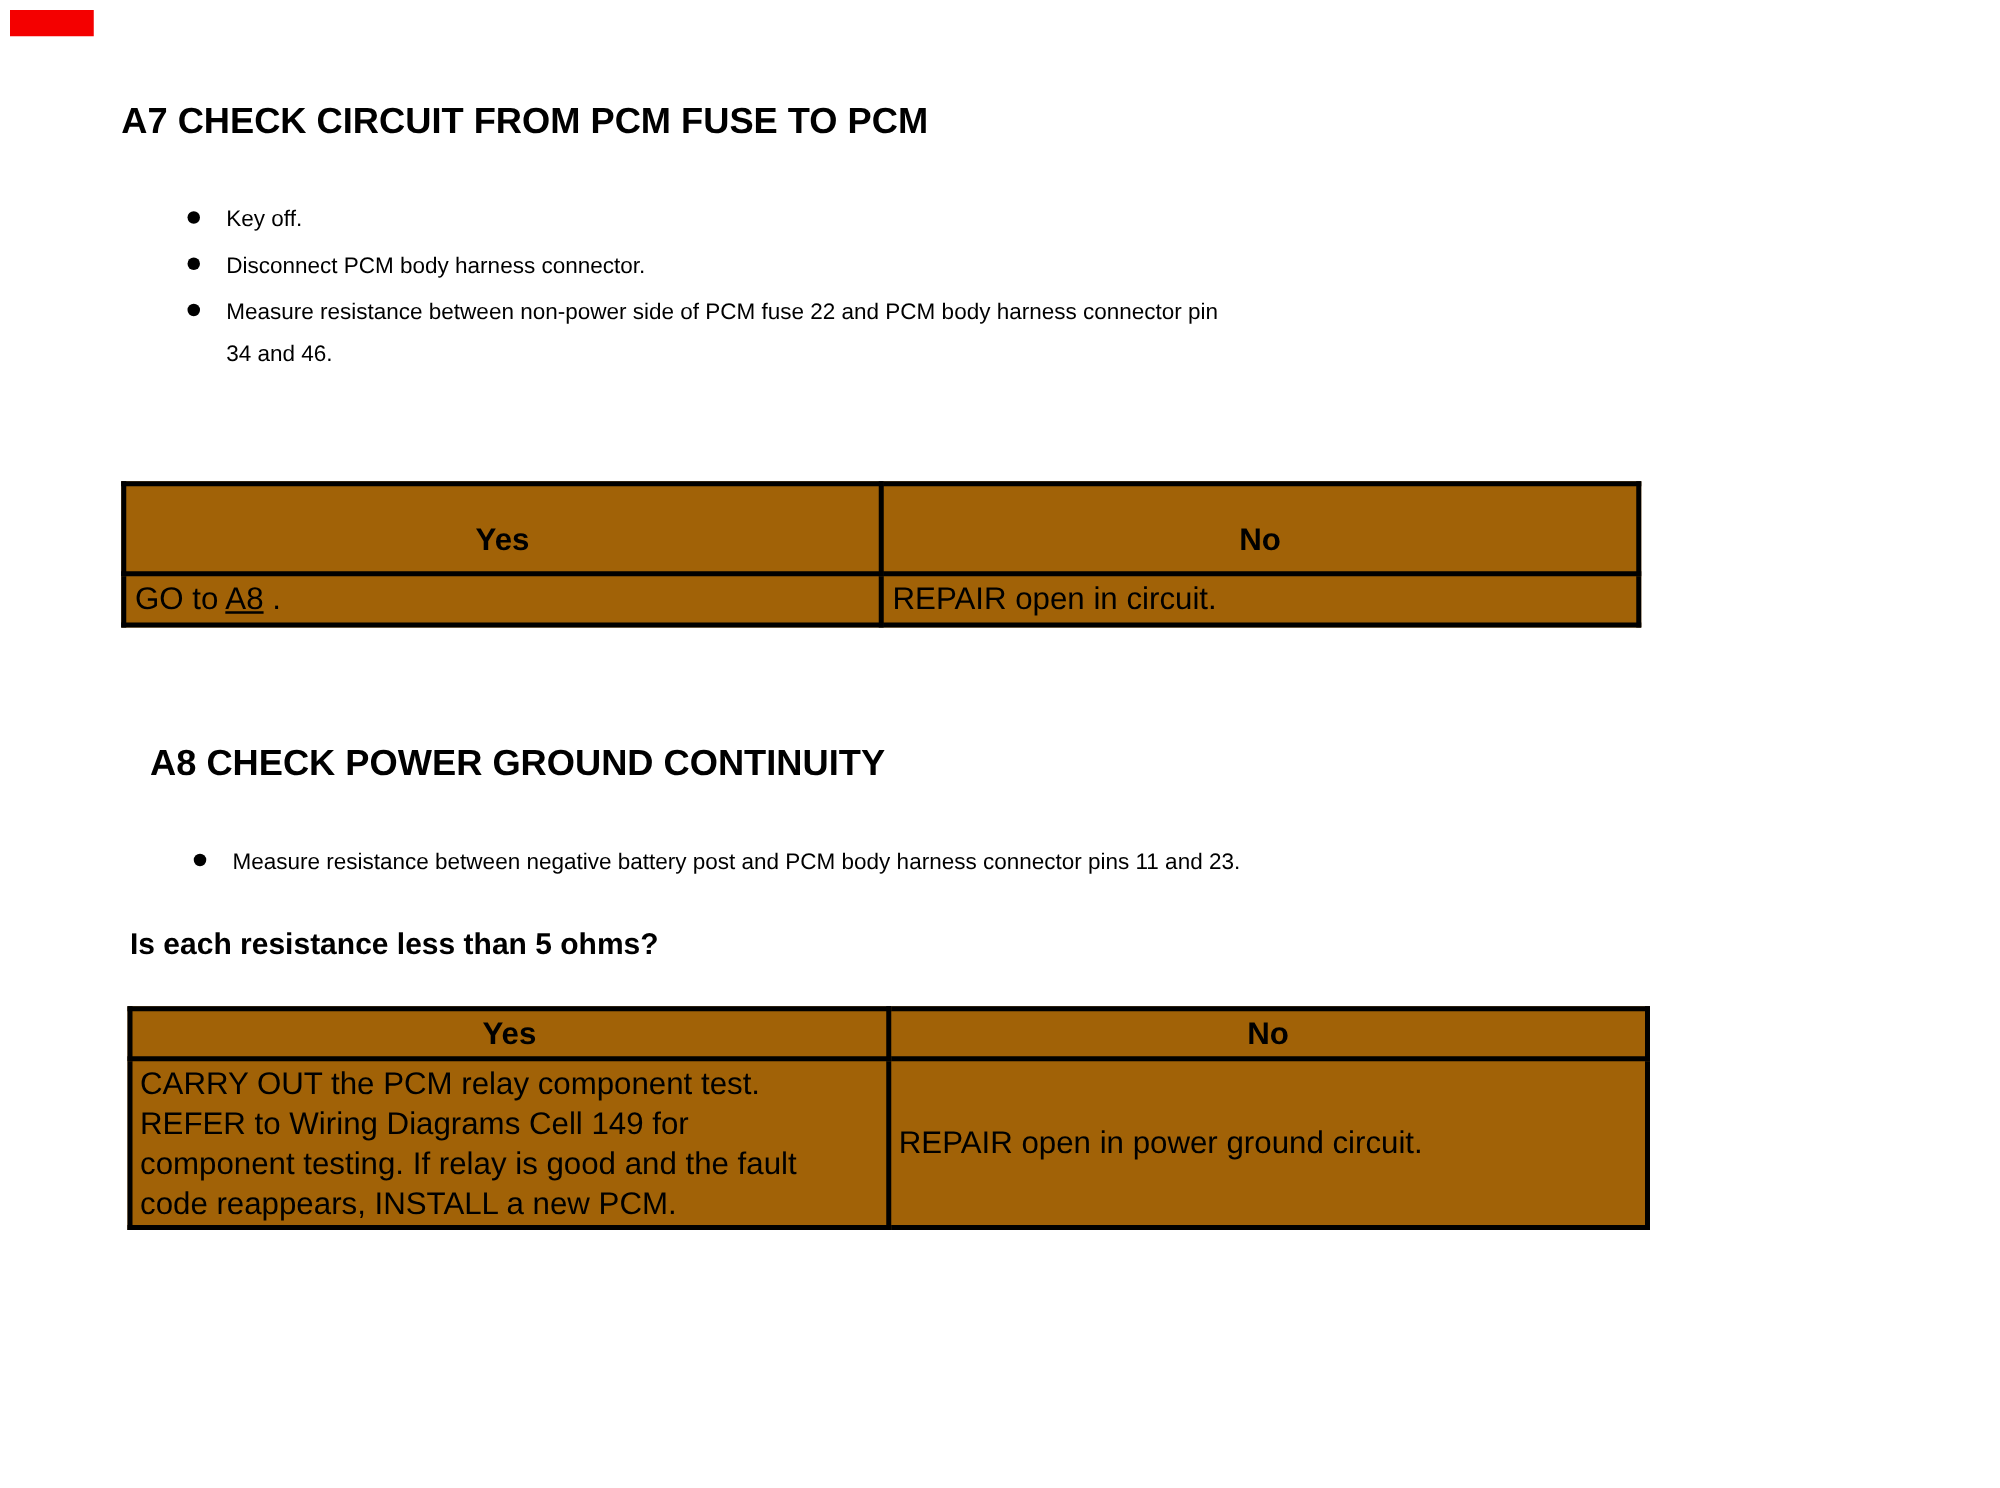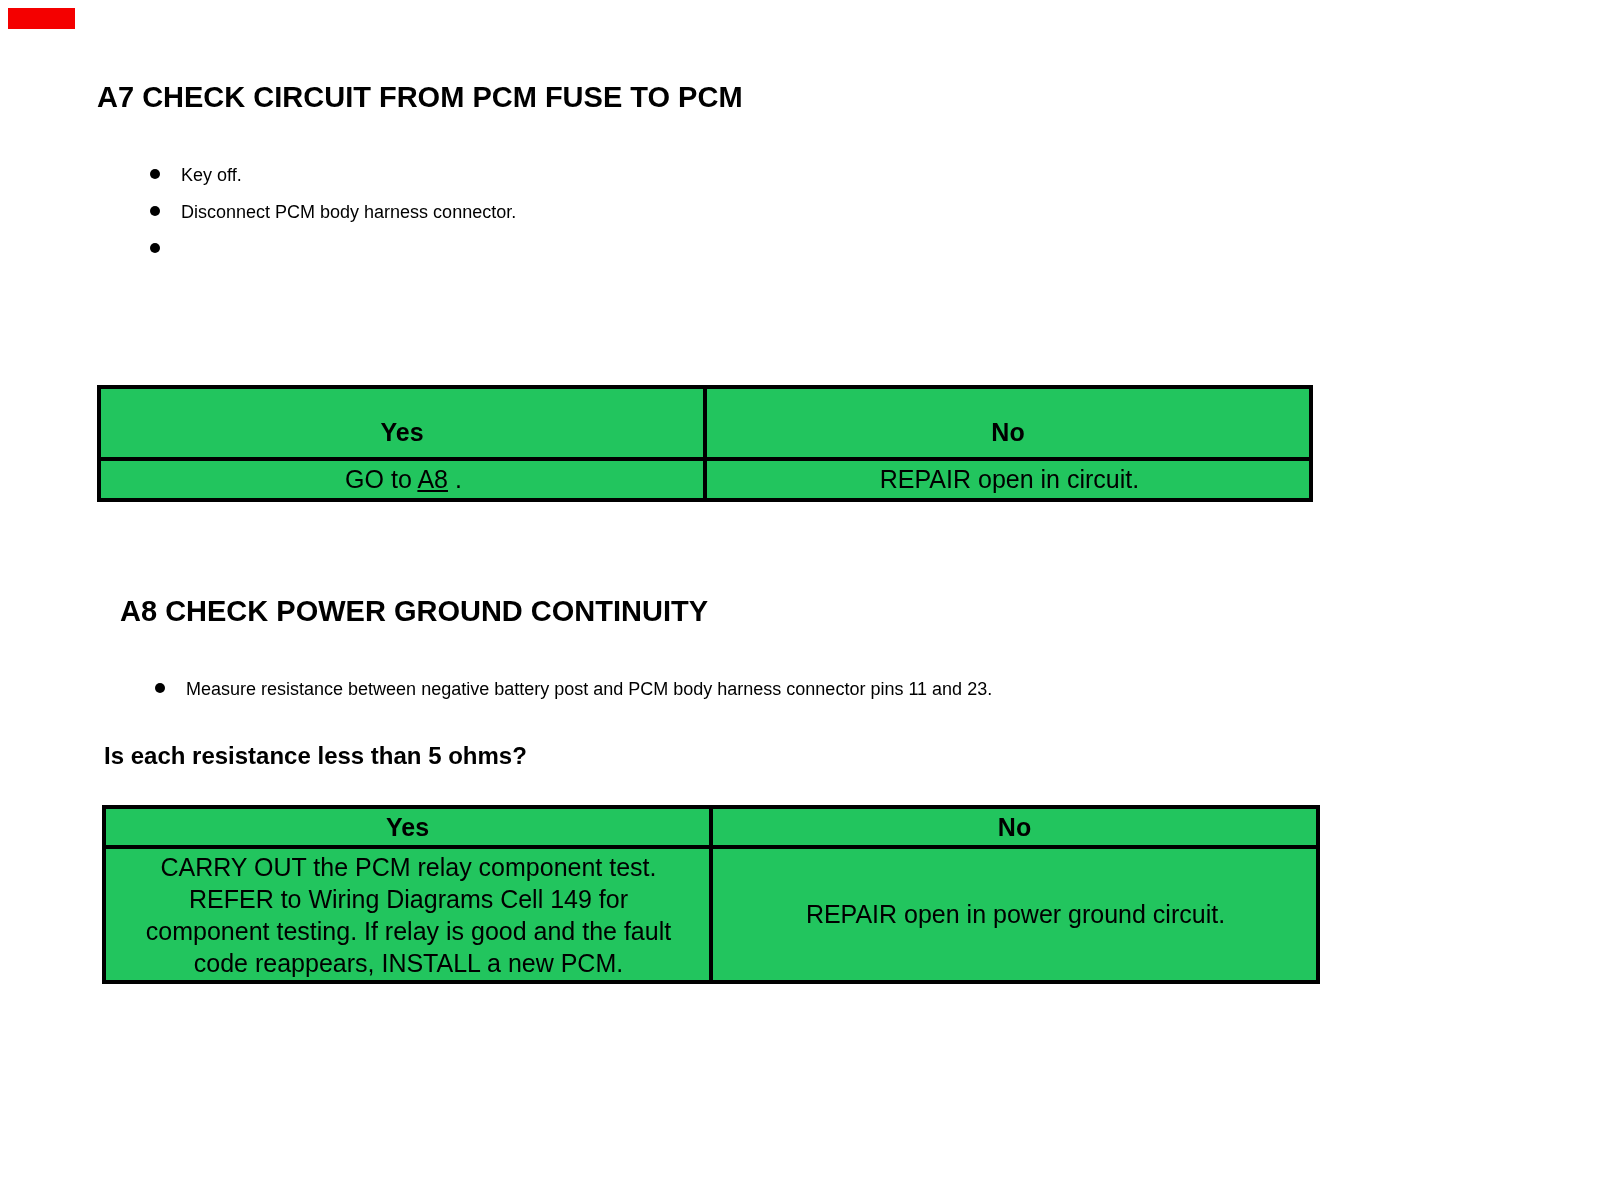--- a/index.html
+++ b/index.html
@@ -44,25 +44,25 @@
   .li-text { font-size: 18px; line-height: 34px; white-space: pre-line; }
 
   .question { position: absolute; margin: 0; font-weight: bold; font-size: 24px; line-height: 28px; }
   #a7-question { left: 97px;  top: 328px; }
   #a8-question { left: 104px; top: 742px; }
 
   .decision-table {
     position: absolute;
     border-collapse: collapse;
     table-layout: fixed;
-    background: #22c55e;
+    background: #a16207;
   }
   .decision-table th, .decision-table td { border: 4px solid #000; font-size: 25px; color: #000; }
   .decision-table th { font-weight: bold; text-align: center; }
-  .decision-table td { text-align: center; }
+  .decision-table td { text-align: left; }
 
   #a7-table { left: 97px; top: 385px; width: 1216px; }
   #a7-table th { height: 58px; vertical-align: bottom; padding: 0 0 10px 0; }
   #a7-table td { height: 37px; vertical-align: middle; padding: 0 4px 0 7px; }
 
   #a8-table { left: 102px; top: 805px; width: 1218px; }
   #a8-table th { height: 36px; vertical-align: middle; padding: 0; }
   #a8-table td { height: 131px; vertical-align: middle; padding: 0 4px 0 6px; }
   .pre-wrap { white-space: pre-line; line-height: 32px; display: block; }
 
@@ -81,20 +81,22 @@
     <li>
       <span class="dot"></span>
       <span class="li-text">Key off.</span>
     </li>
     <li>
       <span class="dot"></span>
       <span class="li-text">Disconnect PCM body harness connector.</span>
     </li>
     <li>
       <span class="dot"></span>
+      <span class="li-text">Measure resistance between non-power side of PCM fuse 22 and PCM body harness connector pin
+34 and 46.</span>
     </li>
   </ul>
 
 
   <table class="decision-table" id="a7-table">
     <thead>
       <tr>
         <th>Yes</th>
         <th>No</th>
       </tr>

